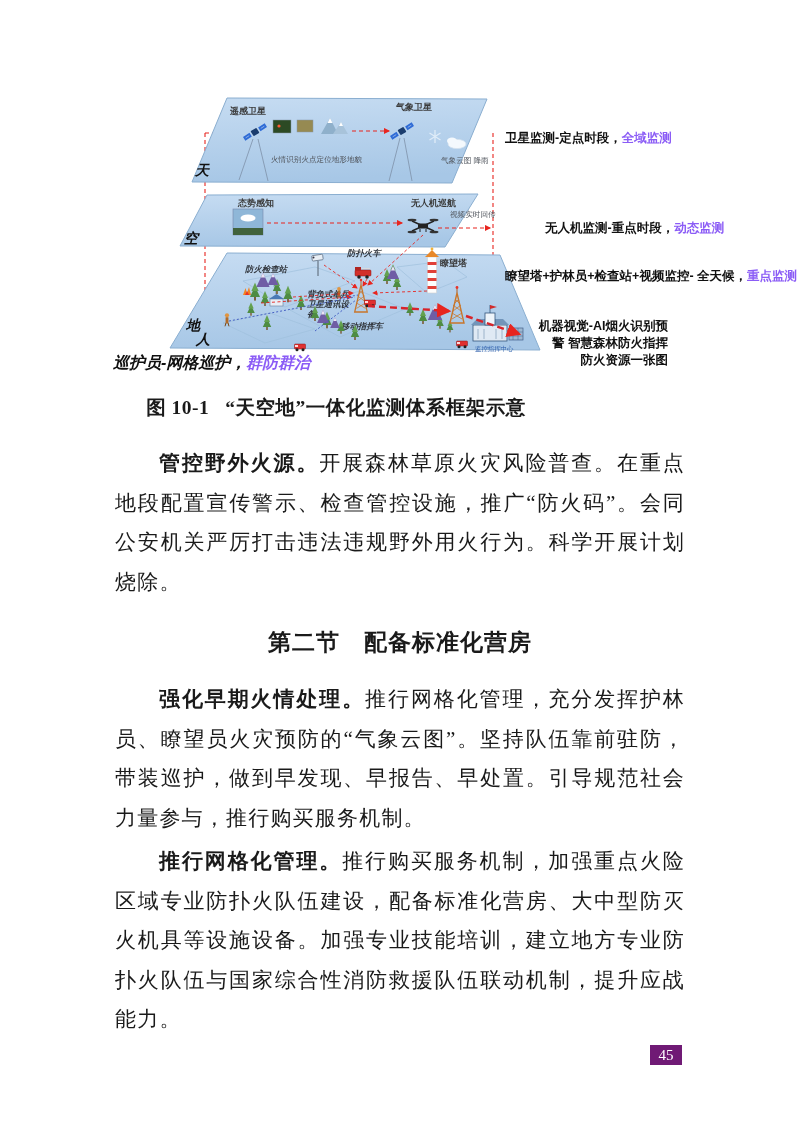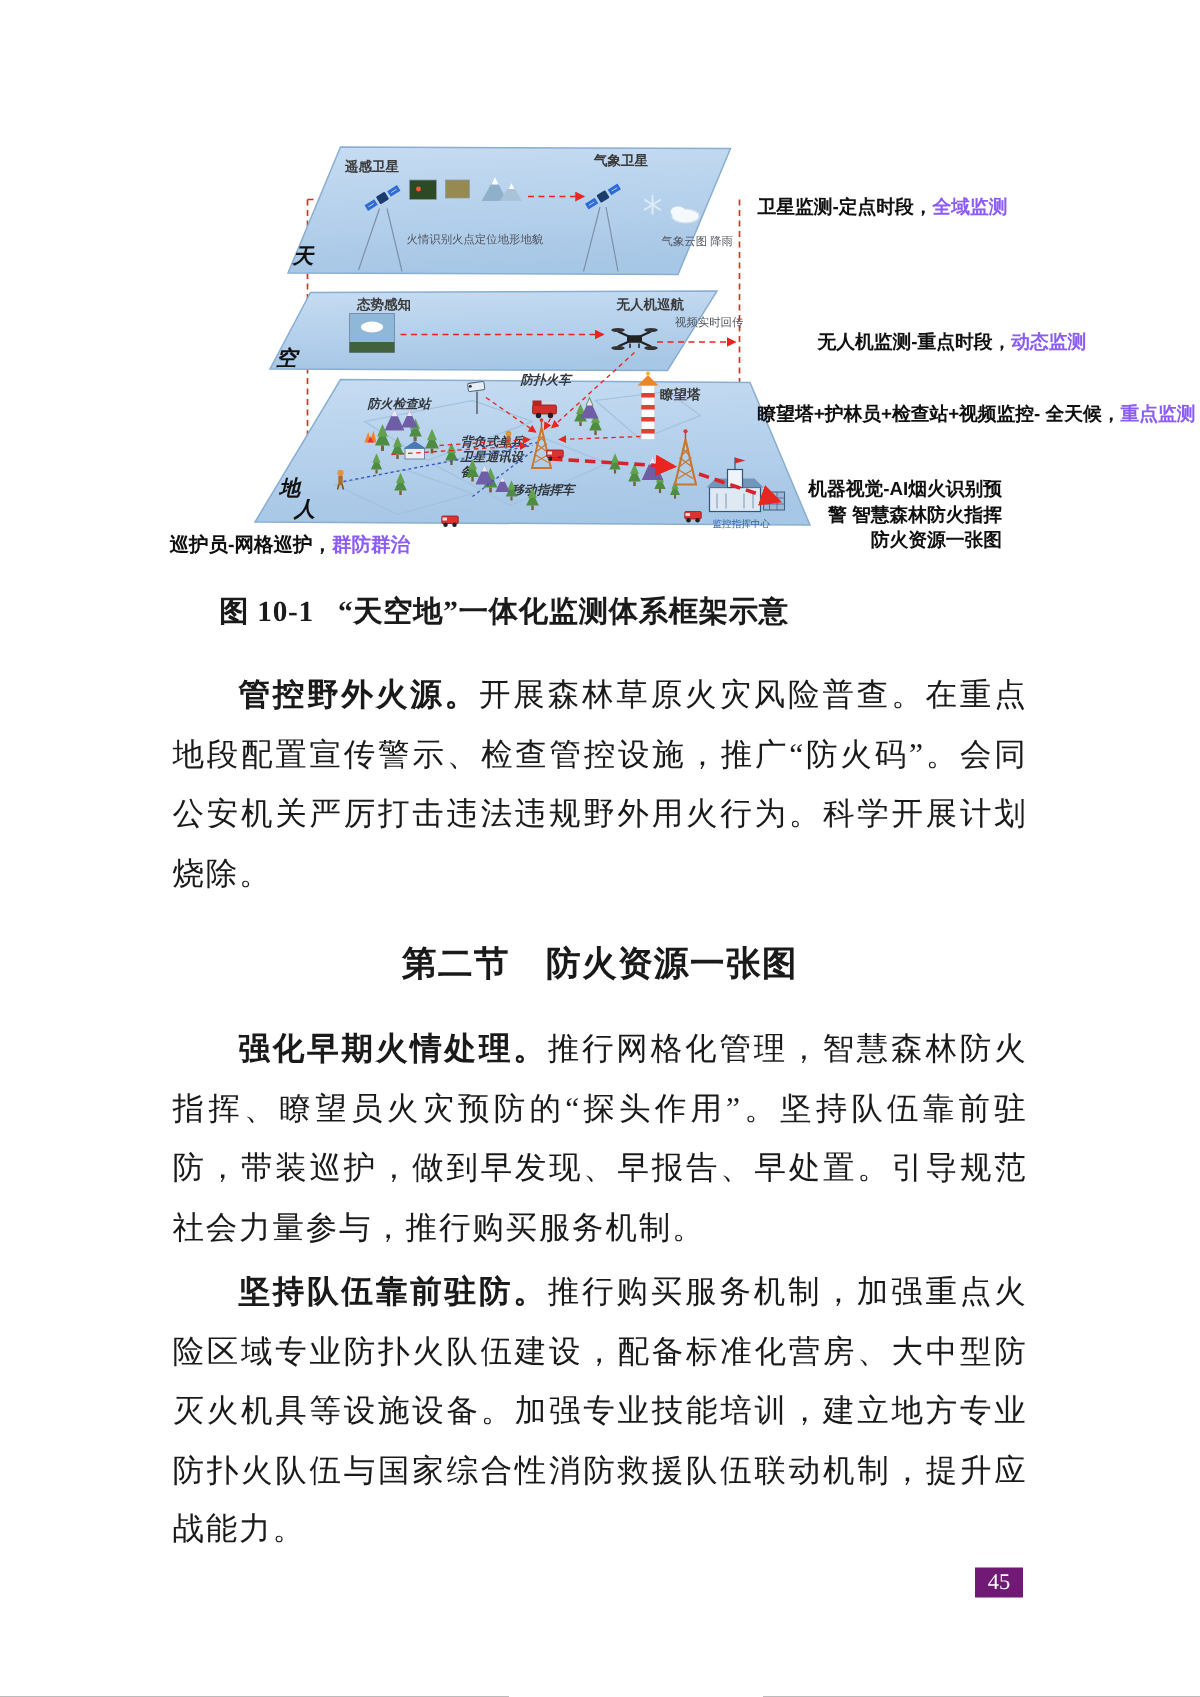--- a/index.html
+++ b/index.html
@@ -299,29 +299,29 @@
     <span>无人机监测-重点时段，</span><span class="red">动态监测</span>
   </div>
   <div class="ann" style="left:505px;top:268px;">
     <span>瞭望塔+护林员+检查站+视频监控- 全天候，</span><span class="red">重点监测</span>
   </div>
   <div class="ann ann-center" style="left:498px;top:318px;">
     <div>机器视觉-AI烟火识别预</div>
     <div>警 智慧森林防火指挥</div>
     <div>防火资源一张图</div>
   </div>
-  <div class="ann" style="left:113px;top:355px;font-size:13px;">
+  <div class="ann" style="left:113px;top:355px;font-size:16px;font-style:italic;">
     <span>巡护员-网格巡护，</span><span class="red">群防群治</span>
   </div>
 
   <div class="fig-caption">
     <span class="fig-no">图 10-1</span><span>“天空地”一体化监测体系框架示意</span>
   </div>
 
   <div class="body-text">
     <p><b>管控野外火源。</b><span>开展森林草原火灾风险普查。在重点地段配置宣传警示、检查管控设施，推广“防火码”。会同公安机关严厉打击违法违规野外用火行为。科学开展计划烧除。</span></p>
-    <h2>第二节　防火资源一张图</h2>
-    <p><b>强化早期火情处理。</b><span>推行网格化管理，智慧森林防火指挥、瞭望员火灾预防的“探头作用”。坚持队伍靠前驻防，带装巡护，做到早发现、早报告、早处置。引导规范社会力量参与，推行购买服务机制。</span></p>
-    <p><b>坚持队伍靠前驻防。</b><span>推行购买服务机制，加强重点火险区域专业防扑火队伍建设，配备标准化营房、大中型防灭火机具等设施设备。加强专业技能培训，建立地方专业防扑火队伍与国家综合性消防救援队伍联动机制，提升应战能力。</span></p>
+    <h2>第二节　配备标准化营房</h2>
+    <p><b>强化早期火情处理。</b><span>推行网格化管理，充分发挥护林员、瞭望员火灾预防的“气象云图”。坚持队伍靠前驻防，带装巡护，做到早发现、早报告、早处置。引导规范社会力量参与，推行购买服务机制。</span></p>
+    <p><b>推行网格化管理。</b><span>推行购买服务机制，加强重点火险区域专业防扑火队伍建设，配备标准化营房、大中型防灭火机具等设施设备。加强专业技能培训，建立地方专业防扑火队伍与国家综合性消防救援队伍联动机制，提升应战能力。</span></p>
   </div>
 
   <div class="page-num">45</div>
 </div>
 
 </body></html>

